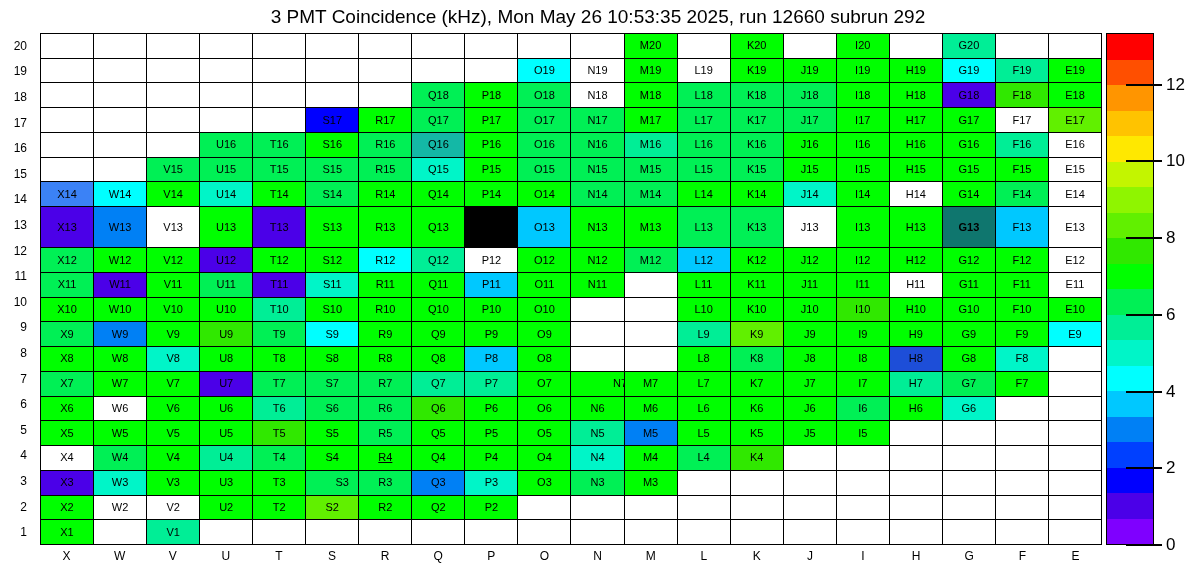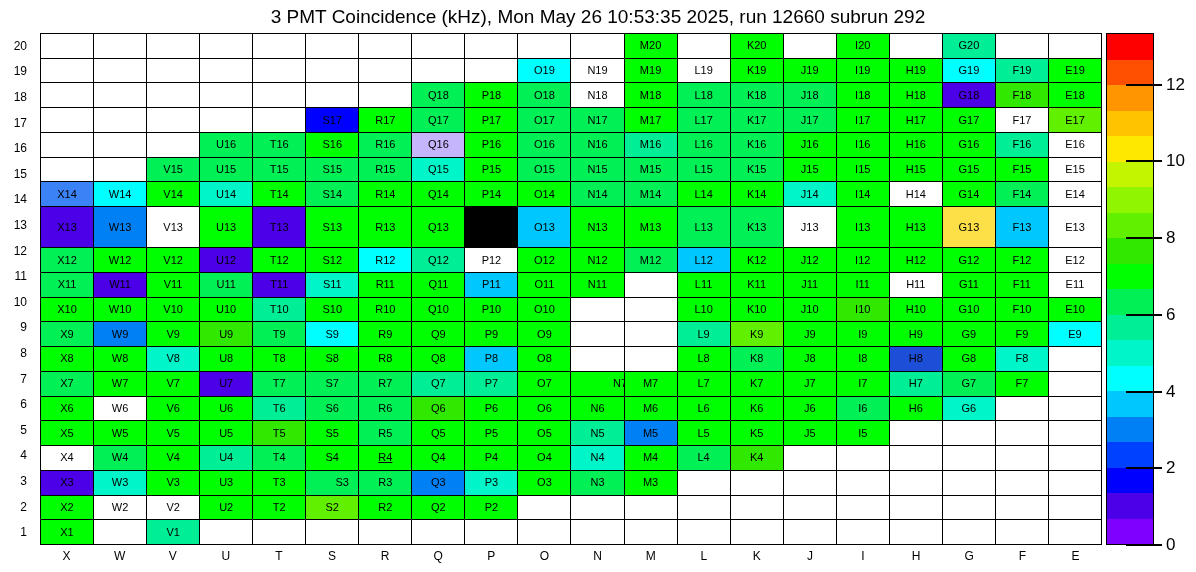--- a/index.html
+++ b/index.html
@@ -223,21 +223,21 @@
     </div>
     <div class="cell" style="background: rgb(0, 240, 85);">
       <span>T16</span>
     </div>
     <div class="cell" style="background: rgb(0, 255, 0);">
       <span>S16</span>
     </div>
     <div class="cell" style="background: rgb(0, 240, 85);">
       <span>R16</span>
     </div>
-    <div class="cell" style="background: #c4b5fd; text-align: right;">
+    <div class="cell" style="background: #14b8a6; text-align: right;">
       <span>Q16</span>
     </div>
     <div class="cell" style="background: rgb(0, 255, 0);">
       <span>P16</span>
     </div>
     <div class="cell" style="background: rgb(0, 240, 85);">
       <span>O16</span>
     </div>
     <div class="cell" style="background: rgb(0, 240, 85);">
       <span>N16</span>
@@ -429,21 +429,21 @@
     </div>
     <div class="cell" style="background: rgb(255, 255, 255);">
       <span>J13</span>
     </div>
     <div class="cell" style="background: rgb(0, 255, 0);">
       <span>I13</span>
     </div>
     <div class="cell" style="background: rgb(0, 255, 0);">
       <span>H13</span>
     </div>
-    <div class="cell" style="background: #fde047;">
+    <div class="cell" style="background: #0f766e; font-weight: bold;">
       <span>G13</span>
     </div>
     <div class="cell" style="background: rgb(0, 200, 255);">
       <span>F13</span>
     </div>
     <div class="cell" style="background: rgb(255, 255, 255);">
       <span>E13</span>
     </div>
     <div class="cell" style="background: rgb(0, 240, 85);">
       <span>X12</span>

